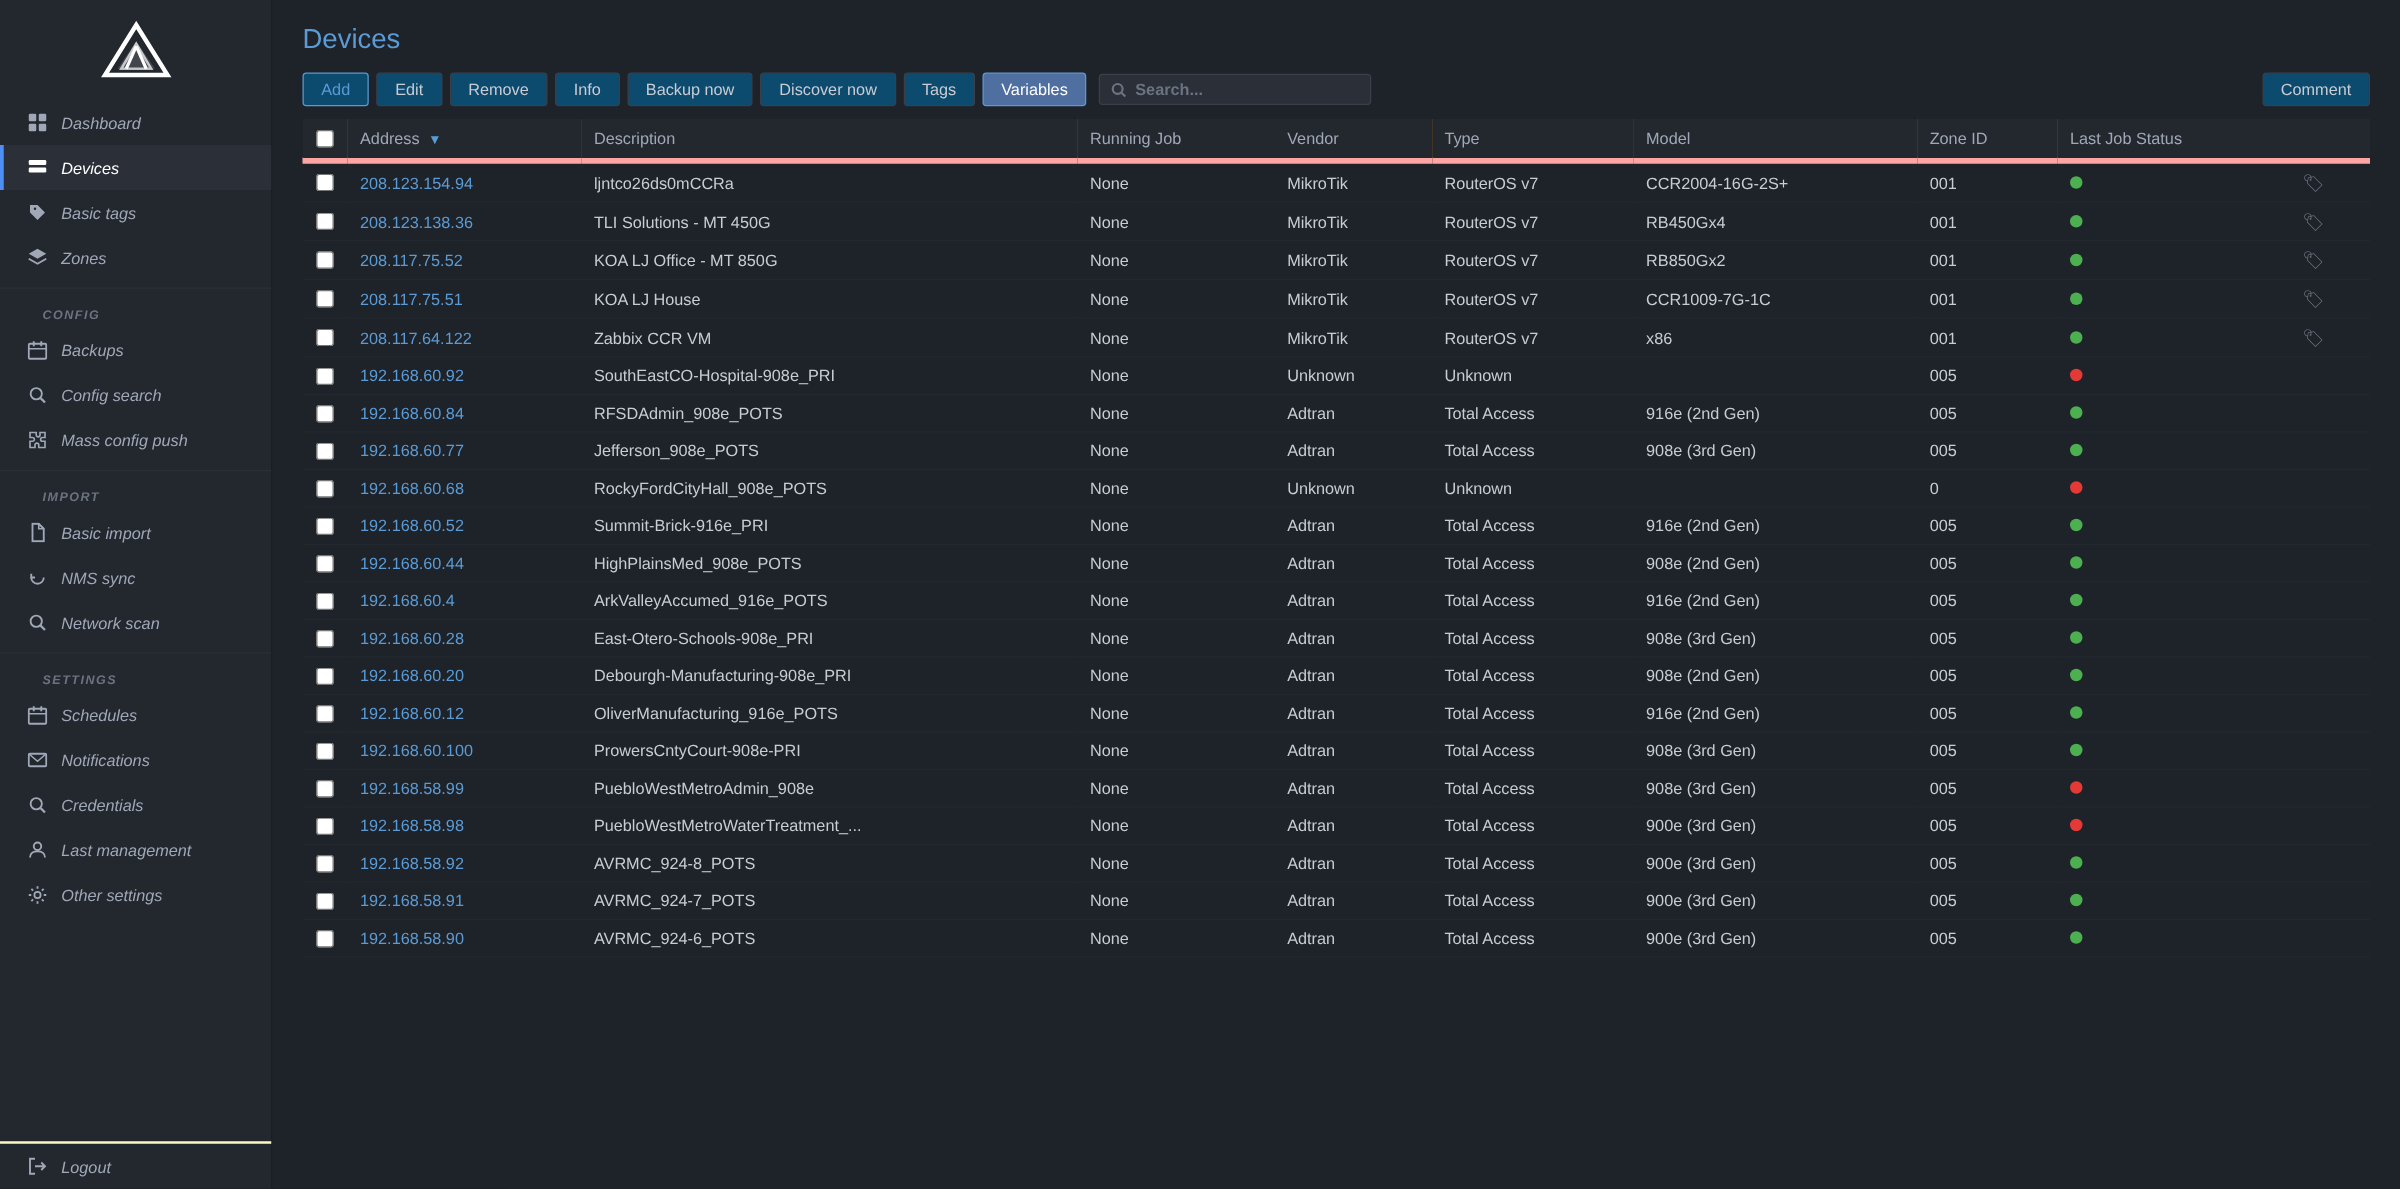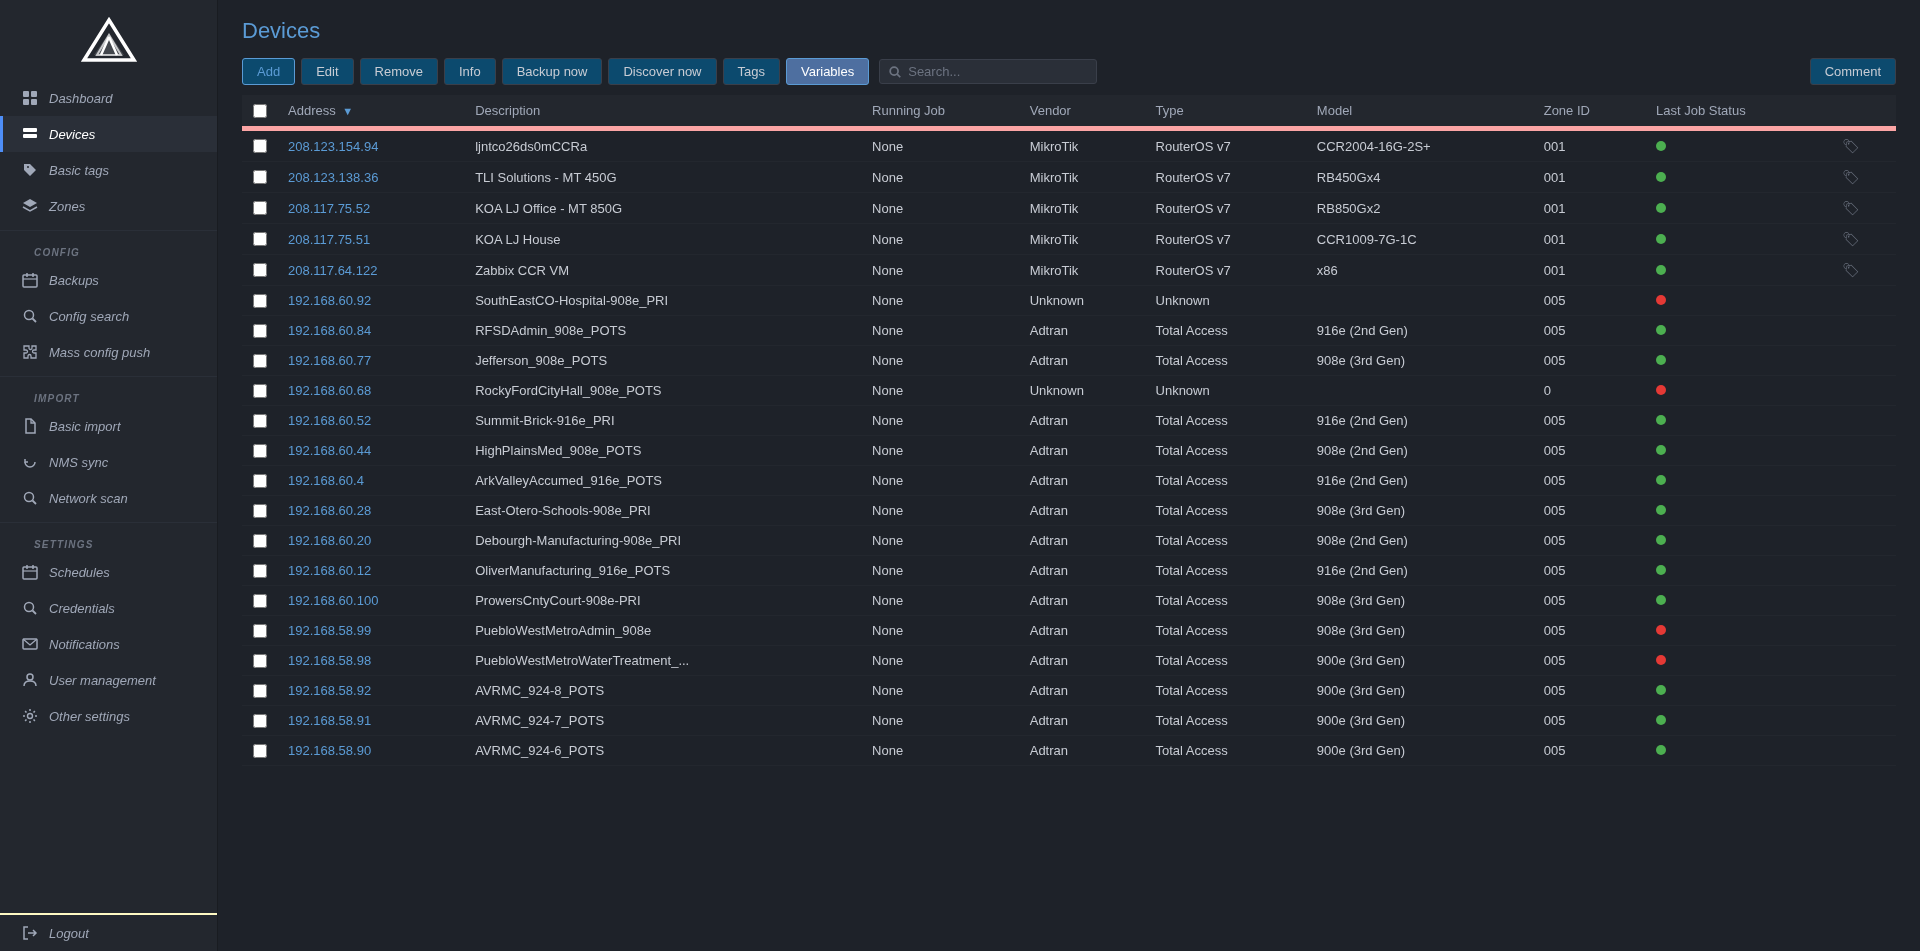--- a/index.html
+++ b/index.html
@@ -94,20 +94,21 @@
       gap: 6px;
       margin-left: 4px;
     }
     .search-wrap input {
       background: transparent;
       border: none;
       color: #c8ccd4;
       font-size: 13px;
       outline: none;
       width: 180px;
+      font-weight: bold;
     }
     .search-wrap input::placeholder { color: #6c7380; }
     .comment-btn-wrap { margin-left: auto; }
 
     
     #table-wrap {
       flex: 1;
       overflow-y: auto;
       overflow-x: auto;
       padding: 0 24px 0 24px;
@@ -284,43 +285,43 @@
           <line x1="5" y1="1" x2="5" y2="5" stroke="currentColor" stroke-width="1.5"></line>
           <line x1="11" y1="1" x2="11" y2="5" stroke="currentColor" stroke-width="1.5"></line>
           <line x1="1" y1="7" x2="15" y2="7" stroke="currentColor" stroke-width="1.2"></line>
         </svg>
     </span>
     <span>Schedules</span>
   </div>
   <div class="sidebar-item">
     <span class="icon">
       <svg width="16" height="16" viewBox="0 0 16 16" fill="currentColor">
+          <rect x="1" y="3" width="14" height="10" rx="1" fill="none" stroke="currentColor" stroke-width="1.5"></rect>
+          <polyline points="1,3 8,9 15,3" fill="none" stroke="currentColor" stroke-width="1.3"></polyline>
+        </svg>
+    </span>
+    <span>Notifications</span>
+  </div>
+  <div class="sidebar-item">
+    <span class="icon">
+      <svg width="16" height="16" viewBox="0 0 16 16" fill="currentColor">
           <circle cx="7" cy="7" r="4.5" fill="none" stroke="currentColor" stroke-width="1.5"></circle>
           <line x1="10.5" y1="10.5" x2="14" y2="14" stroke="currentColor" stroke-width="1.8"></line>
         </svg>
     </span>
     <span>Credentials</span>
   </div>
   <div class="sidebar-item">
     <span class="icon">
       <svg width="16" height="16" viewBox="0 0 16 16" fill="currentColor">
-          <rect x="1" y="3" width="14" height="10" rx="1" fill="none" stroke="currentColor" stroke-width="1.5"></rect>
-          <polyline points="1,3 8,9 15,3" fill="none" stroke="currentColor" stroke-width="1.3"></polyline>
-        </svg>
-    </span>
-    <span>Notifications</span>
-  </div>
-  <div class="sidebar-item">
-    <span class="icon">
-      <svg width="16" height="16" viewBox="0 0 16 16" fill="currentColor">
           <circle cx="8" cy="5" r="3" fill="none" stroke="currentColor" stroke-width="1.5"></circle>
           <path d="M2 14c0-3.3 2.7-5 6-5s6 1.7 6 5" fill="none" stroke="currentColor" stroke-width="1.5"></path>
         </svg>
     </span>
-    <span>User management</span>
+    <span>Last management</span>
   </div>
   <div class="sidebar-item">
     <span class="icon">
       <svg width="16" height="16" viewBox="0 0 16 16" fill="currentColor">
           <circle cx="8" cy="8" r="2.5" fill="none" stroke="currentColor" stroke-width="1.4"></circle>
           <path d="M8 1v2M8 13v2M1 8h2M13 8h2M3.1 3.1l1.4 1.4M11.5 11.5l1.4 1.4M3.1 12.9l1.4-1.4M11.5 4.5l1.4-1.4" stroke="currentColor" stroke-width="1.5"></path>
         </svg>
     </span>
     <span>Other settings</span>
   </div>

